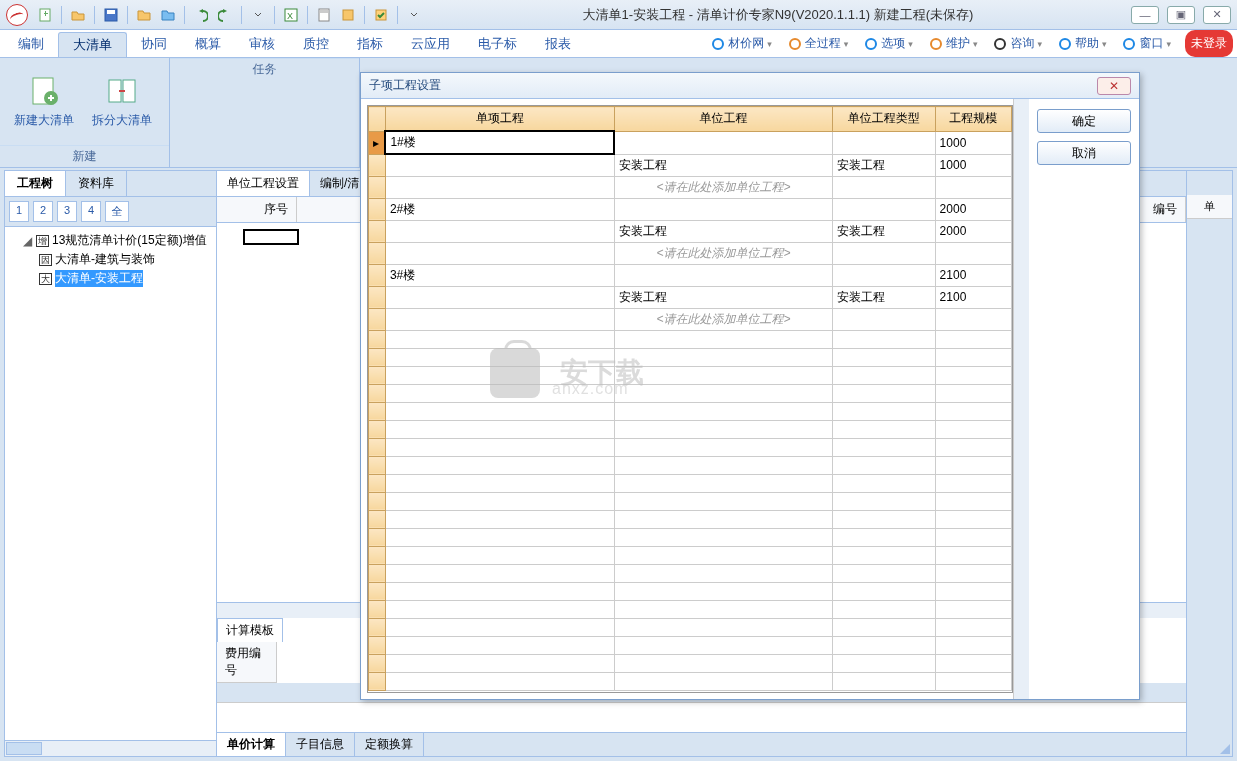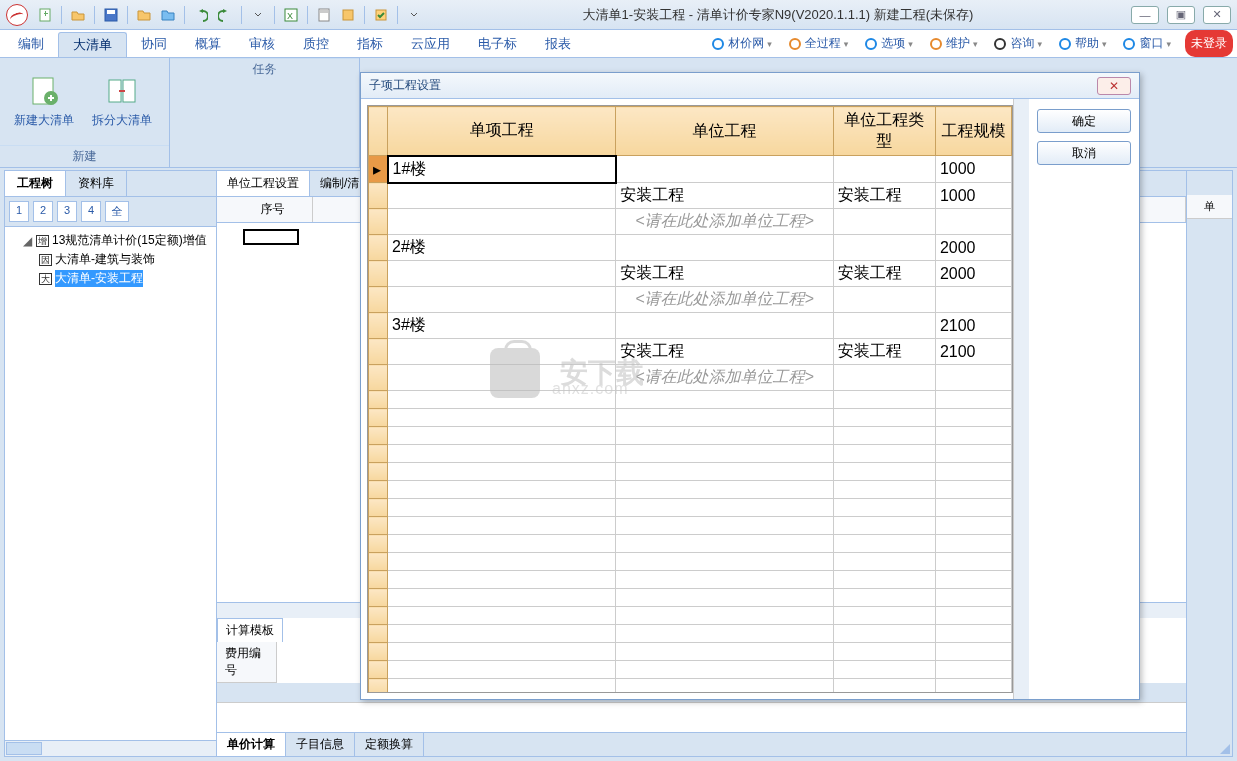--- a/index.html
+++ b/index.html
@@ -48,38 +48,38 @@
 .tree .selnode { background: #3399ff; color: #fff; }
 .tree .badge { display:inline-block; border:1px solid #333; font-size:9px; padding:0 1px; line-height:10px; background:#fff; color:#333;}
 .hscroll { height: 16px; border-top: 1px solid #a3c0e8; background: #e8eff7; display:flex;}
 .hscroll .thumb { width:36px; background:#c9ddf3; border:1px solid #a3c0e8; margin:1px;}
 
 .centerpanel { flex: 1; display: flex; flex-direction: column; }
 .ctabs { display:flex; border-bottom:1px solid #a3c0e8; background:#d7e4f2; }
 .ctabs .ct { padding:4px 10px; border-right:1px solid #a3c0e8; cursor:pointer;}
 .ctabs .ct.active { background:#fff;}
 .gridhead { display:flex; border-bottom:1px solid #a3c0e8; background:#f6f8fb;}
-.gridhead .gh { padding:4px 8px; border-right:1px solid #ccc; text-align:center;margin-left:16px;}
+.gridhead .gh { padding:4px 8px; border-right:1px solid #ccc; text-align:right;}
 .gridbody { flex:1; background:#fff; position:relative;}
 .gridbody .selcell { position:absolute; left:26px; top:6px; width:56px; height:16px; border:2px solid #000;}
 .bottomtabs { display:flex; border-top:1px solid #a3c0e8; background:#d7e4f2;}
 .bottomtabs .bt { padding:3px 10px; border-right:1px solid #a3c0e8; cursor:pointer;}
 .bottomtabs .bt.active { background:#fff; font-weight:bold;}
 .calchead { padding:3px 8px; border-top:1px solid #a3c0e8; border-bottom:1px solid #a3c0e8; background:#d7e4f2;}
 .calcgrid { height:90px; background:#fff;}
 .calcgrid .ch { padding:3px 8px; border-bottom:1px solid #ccc; background:#f6f8fb; border-right:1px solid #ccc; width:60px;}
 
 
 .dialog { position: absolute; left: 360px; top: 72px; width: 780px; height: 628px; background: #fff; border: 1px solid #7a9ecc; box-shadow: 2px 2px 6px rgba(0,0,0,0.25); }
 .dialog .dtitle { height: 26px; background: linear-gradient(#f4f8fc,#e2ecf7); border-bottom:1px solid #a3c0e8; display:flex; align-items:center; padding:0 8px; color:#23497c; font-size:12px;}
 .dialog .dtitle .dclose { margin-left:auto; width:34px; height:18px; border:1px solid #b8a; border-radius:3px; background:#fceee9; display:flex; align-items:center; justify-content:center; cursor:pointer; color:#b33;}
 .dialog .dbody { position:absolute; top:26px; left:0; right:0; bottom:0; display:flex;}
 .dialog .dtwrap { flex:1; padding:6px 0 6px 6px; display:flex; flex-direction:column;}
 .dialog .dtable { flex:1; border:1px solid #999; overflow:auto; position:relative; background:#fff;}
-.dialog table { border-collapse: collapse; width: 100%; font-size: 16px; }
+.dialog table { border-collapse: collapse; width: 100%; font-size: 12px; }
 .dialog th { background: linear-gradient(#fce7c4,#f7d79e); border:1px solid #c9a15e; padding:3px 4px; font-weight:normal; height:20px; text-align:center;}
 .dialog td { border:1px solid #ccc; padding:2px 4px; height:18px; }
 .dialog td.rowhead { background: linear-gradient(#fce7c4,#f7d79e); width:14px; border-color:#c9a15e;}
 .dialog td.rowhead.sel { background: #e89a47; }
 .dialog td.hint { color:#999; font-style:italic; text-align:center;}
 .dialog td.editcell { border:2px solid #000; background:#fff;}
 .dialog .dbtns { width:110px; padding:10px 8px; display:flex; flex-direction:column; gap:8px;}
 .dialog .dbtn { height:24px; border:1px solid #7a9ecc; background:linear-gradient(#fff,#e2ecf7); border-radius:3px; cursor:pointer; font-size:12px;}
 .dialog .dscroll { width:16px; background:#e8eff7; border-left:1px solid #ccc;}
 

